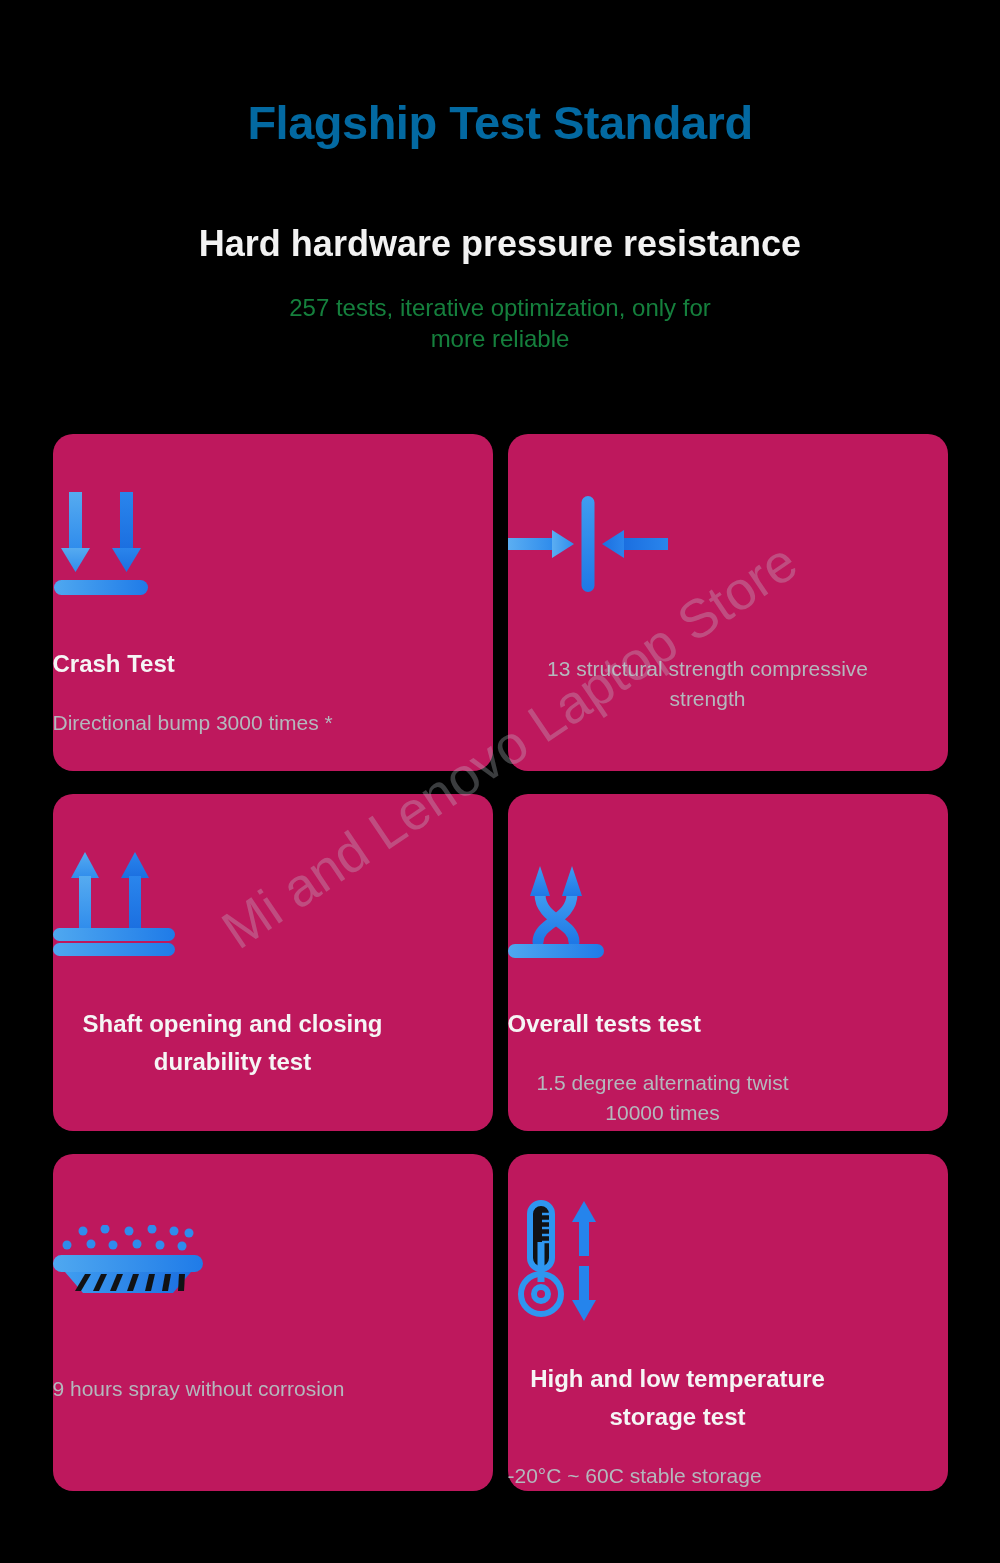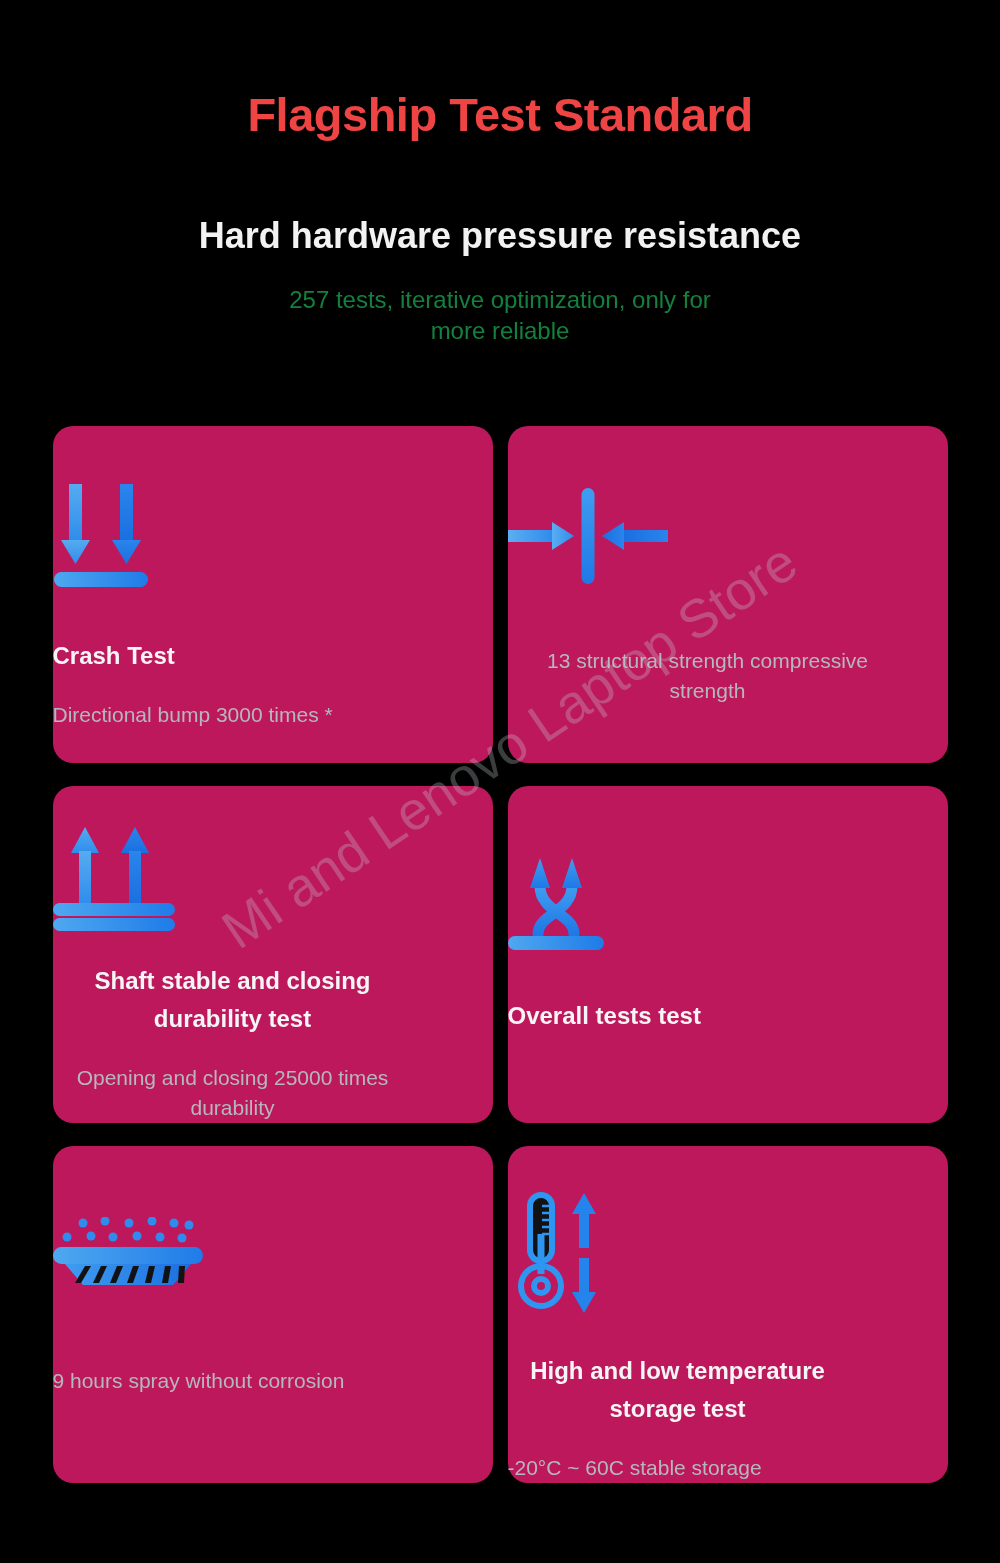--- a/index.html
+++ b/index.html
@@ -7,22 +7,22 @@
     position:relative;
     width:1000px;height:1563px;
     background:#000;
     overflow:hidden;
     font-family:"Liberation Sans", sans-serif;
     -webkit-font-smoothing:antialiased;
   }
   
   .header{padding-top:88px;text-align:center;}
   .page-title{
-    margin:0;font-size:47px;line-height:54px;font-weight:700;
-    color:#ef4444;letter-spacing:-0.5px;
+    margin:8px;font-size:47px;line-height:54px;font-weight:700;
+    color:#0369a1;letter-spacing:-0.5px;
   }
   .section-subtitle{
     margin:72px 0 16px;font-size:36px;line-height:44px;font-weight:700;
     color:#f2f2f2;
   }
   .section-description{
     margin:26px auto 0;max-width:465px;
     font-size:24px;line-height:31px;font-weight:400;
     color:#15803d;
   }
@@ -153,22 +153,21 @@
             </linearGradient>
           </defs>
           <polygon points="18,26 46,26 32,0" fill="url(#g3a)"></polygon>
           <rect x="26" y="24" width="12" height="54" fill="url(#g3a)"></rect>
           <polygon points="68,26 96,26 82,0" fill="url(#g3b)"></polygon>
           <rect x="76" y="24" width="12" height="54" fill="url(#g3b)"></rect>
           <rect x="0" y="76" width="122" height="13" rx="6.5" fill="url(#g3c)"></rect>
           <rect x="0" y="91" width="122" height="13" rx="6.5" fill="url(#g3c)"></rect>
         </svg>
       </span>
-      <div class="card-title">Shaft stable and closing durability test</div>
-      <div class="card-sub">Opening and closing 25000 times durability</div>
+      <div class="card-title">Shaft opening and closing durability test</div>
     </div>
 
     <div class="card c4">
       <span class="icon-area">
         <svg width="96" height="108" viewBox="0 0 96 108">
           <defs>
             <linearGradient id="g4a" x1="0" y1="0" x2="0" y2="1">
               <stop offset="0" stop-color="#3F9DF0"></stop>
                 <stop offset="1" stop-color="#1F78E6"></stop>
             </linearGradient>
@@ -178,20 +177,21 @@
             </linearGradient>
           </defs>
           <path d="M 30 92 C 30 72, 64 70, 64 44" stroke="url(#g4a)" stroke-width="11" fill="none" stroke-linecap="round"></path>
           <path d="M 66 92 C 66 72, 32 70, 32 44" stroke="url(#g4a)" stroke-width="11" fill="none" stroke-linecap="round"></path>
           <polygon points="54,46 74,46 64,16" fill="url(#g4a)"></polygon>
           <polygon points="22,46 42,46 32,16" fill="url(#g4a)"></polygon>
           <rect x="0" y="94" width="96" height="14" rx="7" fill="url(#g4c)"></rect>
         </svg>
       </span>
       <div class="card-title">Overall tests test</div>
+      <div class="card-sub">1.5 degree alternating twist 10000 times</div>
     </div>
 
     <div class="card c5">
       <span class="icon-area">
         <svg width="150" height="78" viewBox="0 0 150 78">
           <defs>
             <linearGradient id="g5a" x1="0" y1="0" x2="1" y2="0">
               <stop offset="0" stop-color="#4FA8F0"></stop>
                 <stop offset="1" stop-color="#1F7BE8"></stop>
             </linearGradient>

